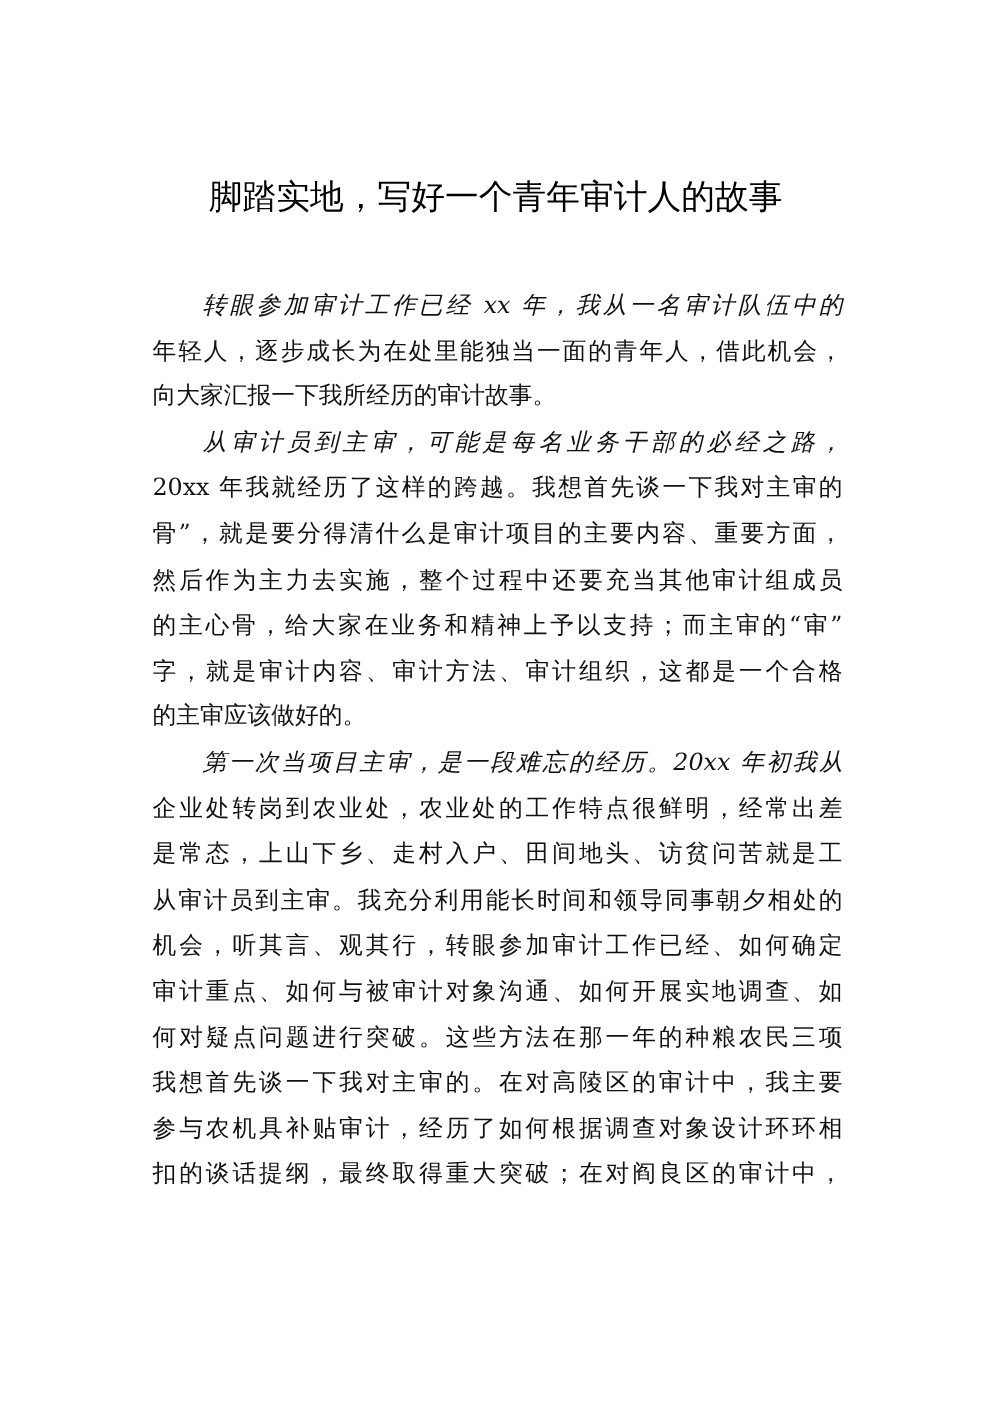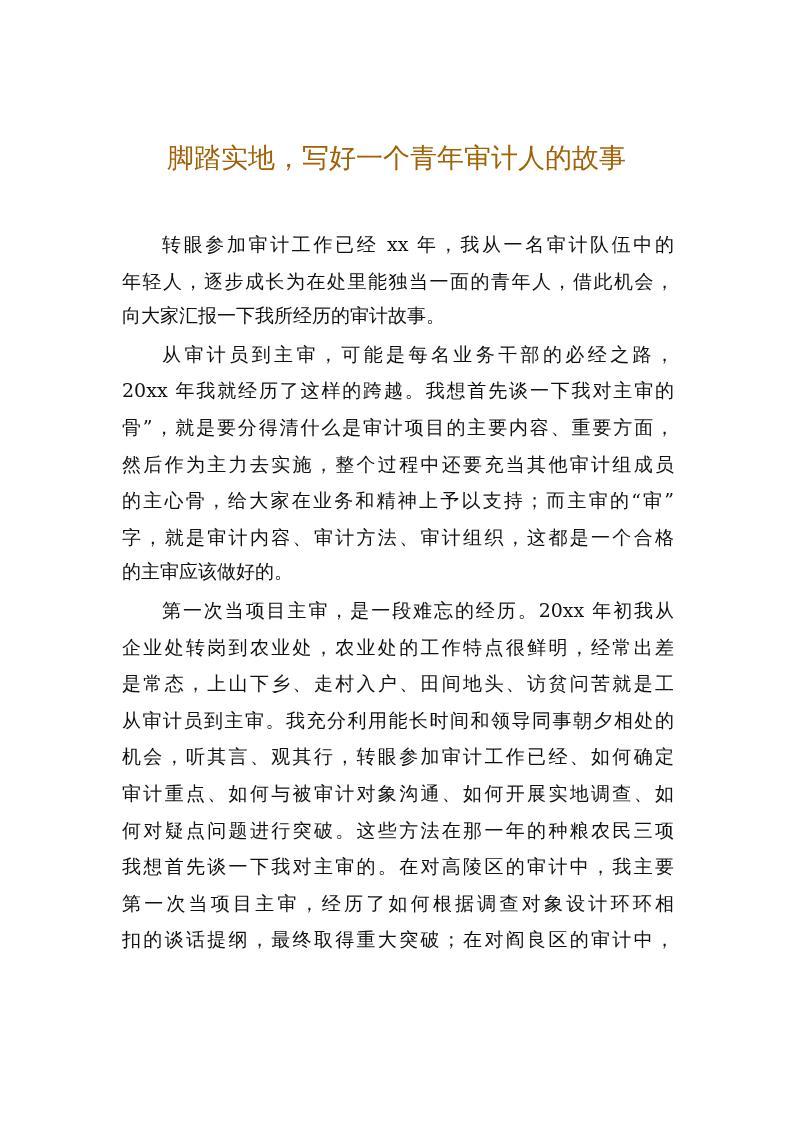--- a/index.html
+++ b/index.html
@@ -27,21 +27,21 @@
       position: absolute;
       top: 138px;
       left: 0;
       width: 793px;
       text-align: center;
       font-size: 27px;
       line-height: 40px;
       font-weight: normal;
       letter-spacing: 0px;
       margin: 0;
-      color: #a16207;
+      color: #000000;
     }
     .body {
       position: absolute;
       left: 122px;
       top: 226px;
       width: 552px;
     }
     .line {
       display: block;
       height: 36.6px;
@@ -51,20 +51,21 @@
       text-align: justify;
       text-align-last: justify;
       color: #111;
     }
     .line.last {
       text-align-last: left;
       font-family: Liberation Mono, monospace;
     }
     .line.indent {
       padding-left: 40px;
+      font-style: italic;
     }
   </style>
 </head>
 <body>
 
 <div class="page">
   <h1 class="title">脚踏实地，写好一个青年审计人的故事</h1>
 
   <div class="body">
 
@@ -86,17 +87,17 @@
 
     <div>
       <span class="line indent">第一次当项目主审，是一段难忘的经历。20xx 年初我从</span>
       <span class="line">企业处转岗到农业处，农业处的工作特点很鲜明，经常出差</span>
       <span class="line">是常态，上山下乡、走村入户、田间地头、访贫问苦就是工</span>
       <span class="line">从审计员到主审。我充分利用能长时间和领导同事朝夕相处的</span>
       <span class="line">机会，听其言、观其行，转眼参加审计工作已经、如何确定</span>
       <span class="line">审计重点、如何与被审计对象沟通、如何开展实地调查、如</span>
       <span class="line">何对疑点问题进行突破。这些方法在那一年的种粮农民三项</span>
       <span class="line">我想首先谈一下我对主审的。在对高陵区的审计中，我主要</span>
-      <span class="line">第一次当项目主审，经历了如何根据调查对象设计环环相</span>
+      <span class="line">参与农机具补贴审计，经历了如何根据调查对象设计环环相</span>
       <span class="line">扣的谈话提纲，最终取得重大突破；在对阎良区的审计中，</span>
     </div>
   </div>
 </div>
 
 </body></html>

